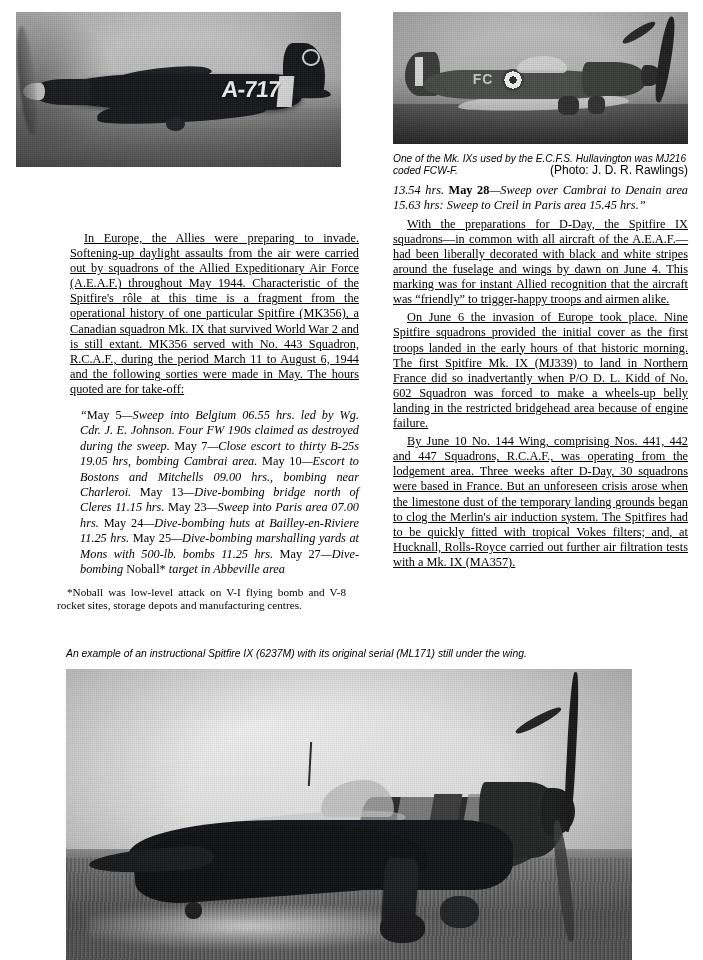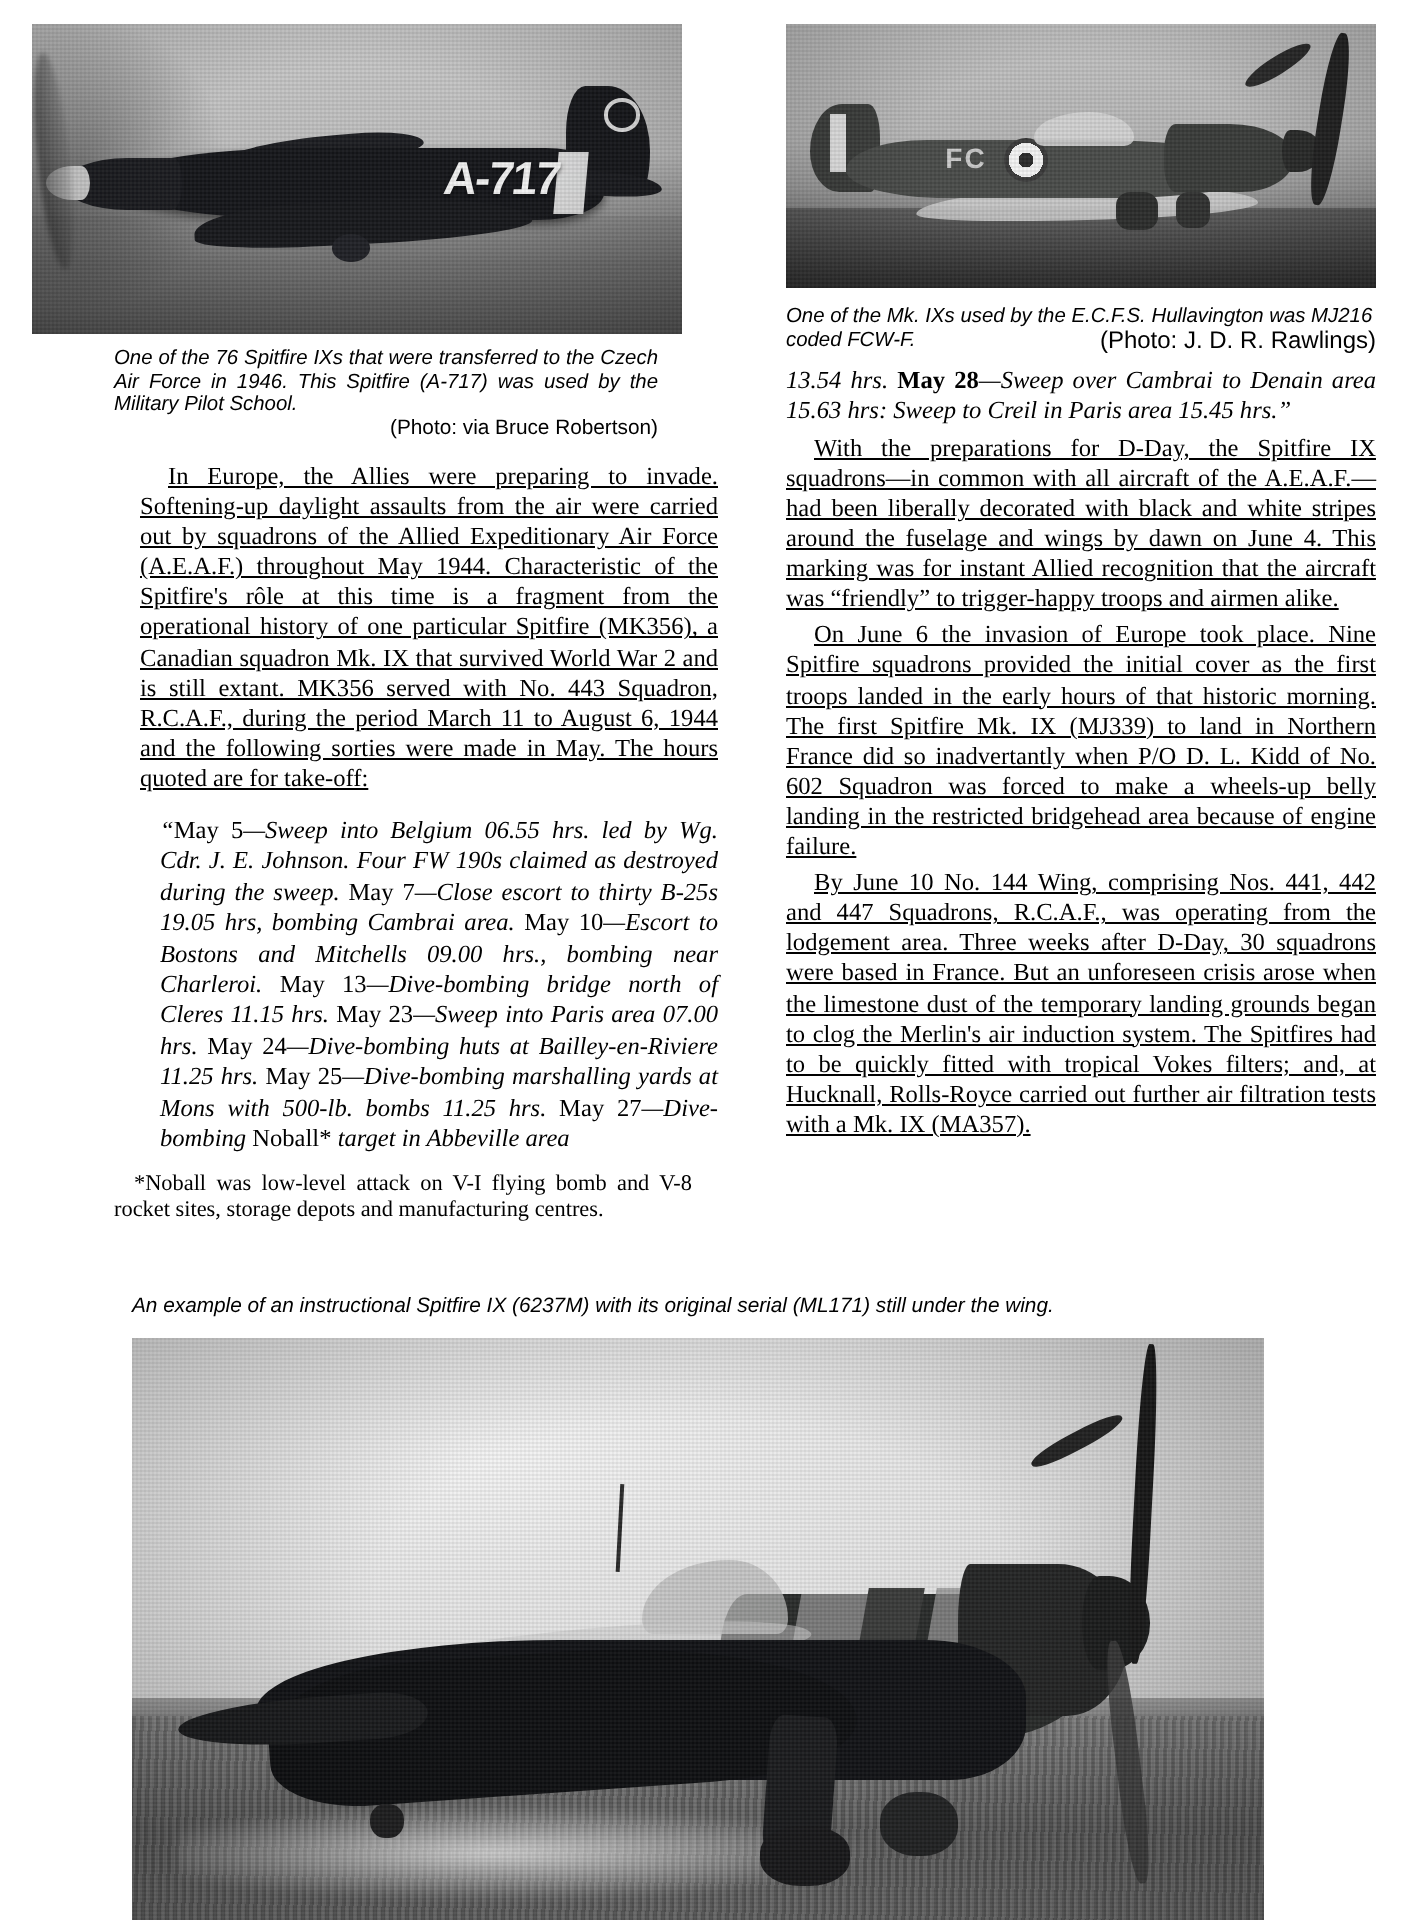--- a/index.html
+++ b/index.html
@@ -469,24 +469,20 @@
     <div class="p2-nose"></div>
     <div class="p2-spinner"></div>
     <div class="p2-prop"></div>
     <div class="p2-prop2"></div>
     <div class="p2-gear"></div>
     <div class="p2-gear2"></div>
     <div class="grain"></div>
     <div class="vign"></div>
   </div>
 
-  <div class="caption" id="caption-czech">
-    <span>One of the 76 Spitfire IXs that were transferred to the Czech Air Force in 1946. This Spitfire (A-717) was used by the Military Pilot School.</span>
-    <span class="credit-line">(Photo: via Bruce Robertson)</span>
-  </div>
 
   <div class="caption" id="caption-ecfs">
     <span>One of the Mk. IXs used by the E.C.F.S. Hullavington was MJ216 coded FCW-F.</span>
     <span class="credit-line">(Photo: J. D. R. Rawlings)</span>
   </div>
 
   <div class="col" id="col-left">
     <p>In Europe, the Allies were preparing to invade. Softening-up daylight assaults from the air were carried out by squadrons of the Allied Expeditionary Air Force (A.E.A.F.) throughout May 1944. Characteristic of the Spitfire's rôle at this time is a fragment from the operational history of one particular Spitfire (MK356), a Canadian squadron Mk. IX that survived World War 2 and is still extant. MK356 served with No. 443 Squadron, R.C.A.F., during the period March 11 to August 6, 1944 and the following sorties were made in May. The hours quoted are for take-off:</p>
     <div class="quote" id="quote-sorties"><span>“</span><b>May 5</b><span>—Sweep into Belgium 06.55 hrs. led by Wg. Cdr. J. E. Johnson. Four FW 190s claimed as destroyed during the sweep. </span><b>May 7</b><span>—Close escort to thirty B-25s 19.05 hrs, bombing Cambrai area. </span><b>May 10</b><span>—Escort to Bostons and Mitchells 09.00 hrs., bombing near Charleroi. </span><b>May 13</b><span>—Dive-bombing bridge north of Cleres 11.15 hrs. </span><b>May 23</b><span>—Sweep into Paris area 07.00 hrs. </span><b>May 24</b><span>—Dive-bombing huts at Bailley-en-Riviere 11.25 hrs. </span><b>May 25</b><span>—Dive-bombing marshalling yards at Mons with 500-lb. bombs 11.25 hrs. </span><b>May 27</b><span>—Dive-bombing </span><span class="rom">Noball*</span><span> target in Abbeville area</span></div>
   </div>

